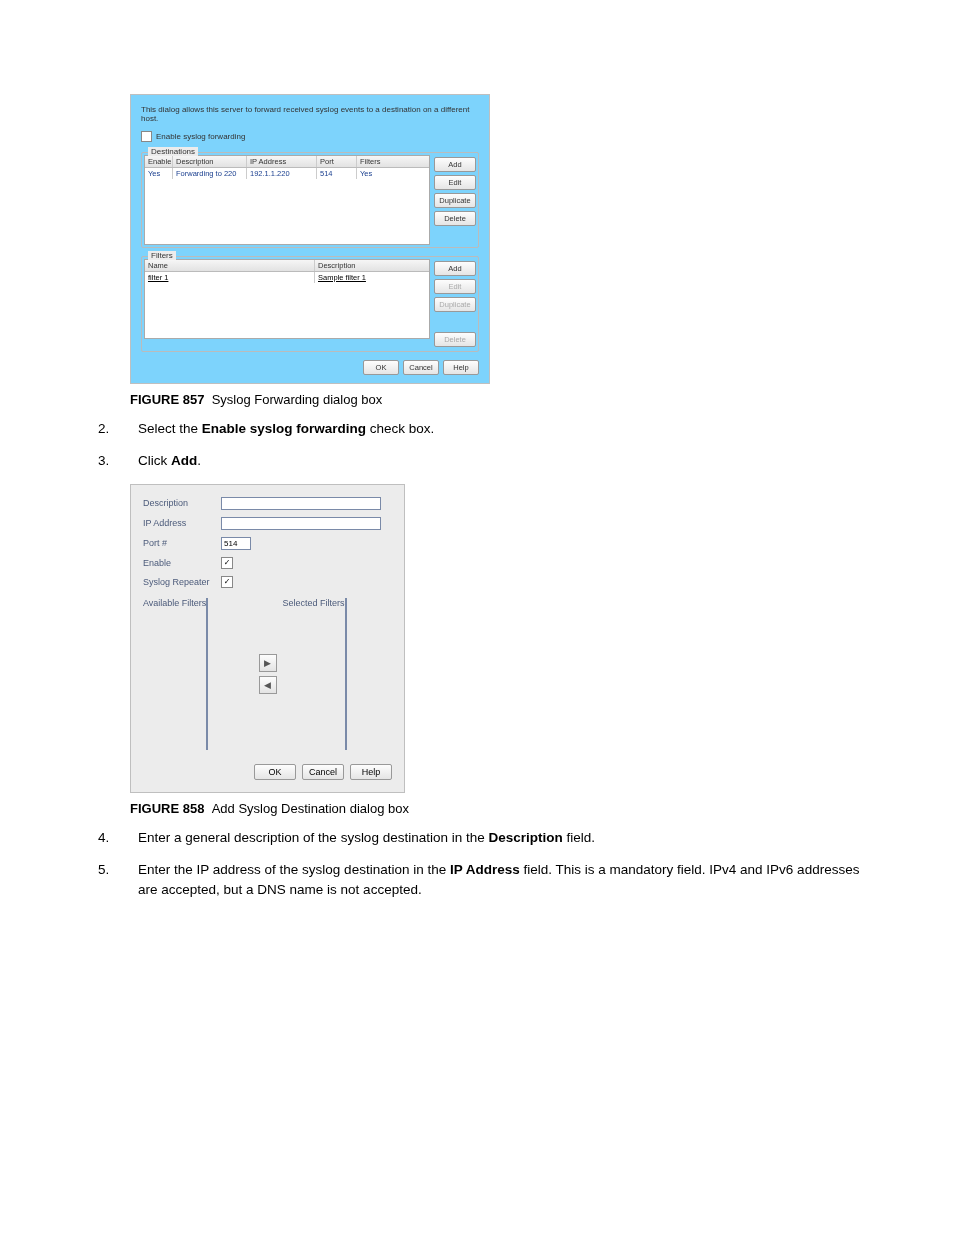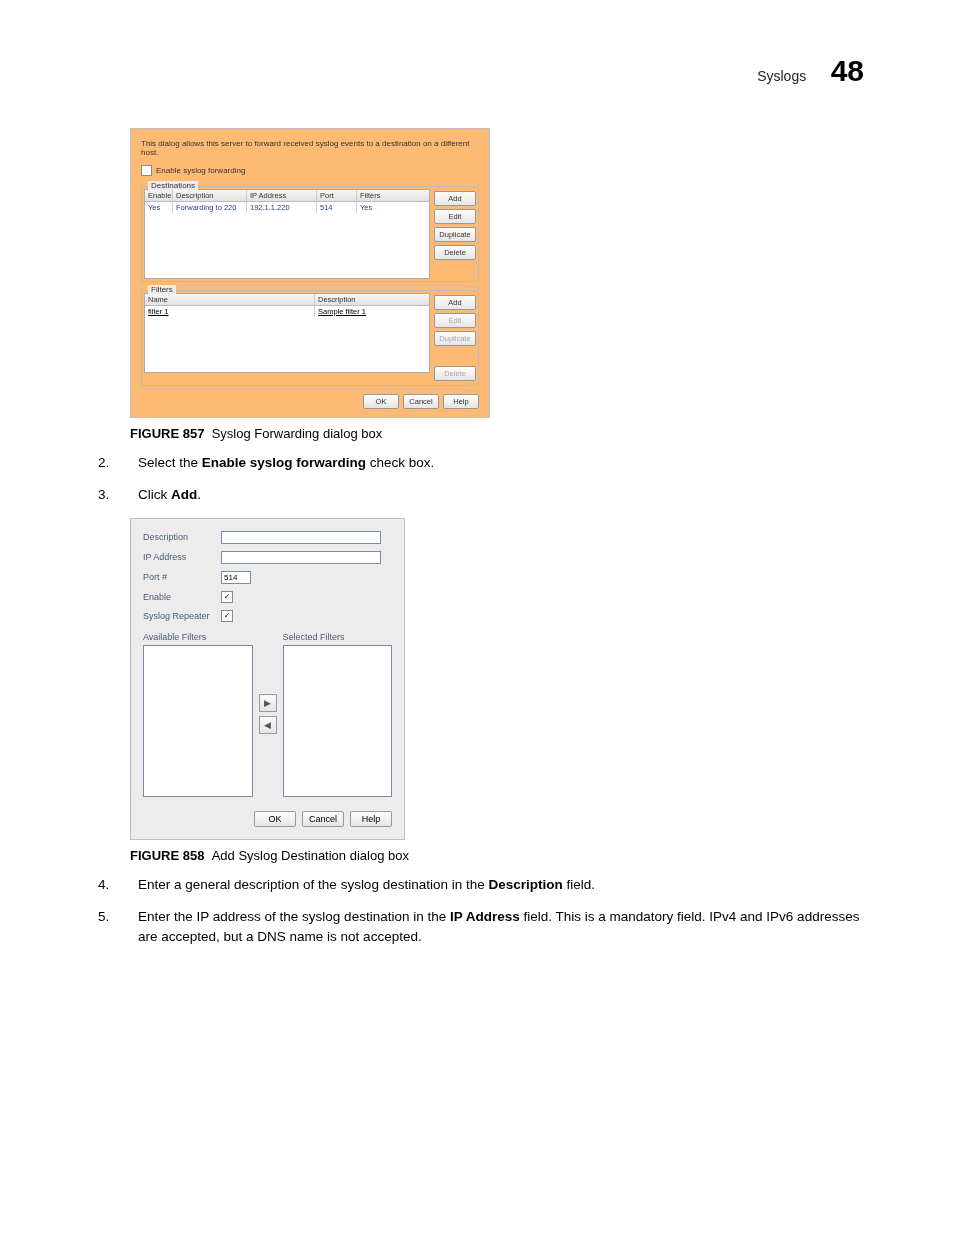--- a/index.html
+++ b/index.html
@@ -63,21 +63,21 @@
     font-size: 13.5px;
     line-height: 1.5;
   }
   b { font-weight: 700; }
   a.link { color: #0b4fa8; text-decoration: none; }
 
   
   .dlg1 {
     width: 360px;
     border: 1px solid #bfbfbf;
-    background: #fdba74;
+    background: #7dd3fc;
     font-family: Tahoma, Arial, sans-serif;
     font-size: 8px;
     color: #333;
     padding: 10px 10px 8px 10px;
     box-sizing: border-box;
   }
   .dlg1 .intro { margin-bottom: 8px; }
   .dlg1 .chk { display: flex; align-items: center; gap: 4px; margin-bottom: 10px; }
   .dlg1 .chkbox {
     width: 9px; height: 9px; border: 1px solid #888; background: #fff;
@@ -184,21 +184,21 @@
     width: 10px; height: 10px; border: 1px solid #888; background:#fff;
     display: flex; align-items: center; justify-content: center;
     font-size: 8px; line-height: 1; color: #000;
   }
   .dlg2 .filters-area {
     display: flex;
     gap: 6px;
     margin-top: 10px;
     align-items: center;
   }
-  .dlg2 .filter-col { flex:1; display:flex; flex-direction:column; }
+  .dlg2 .filter-col { flex:1; display:flex; flex-direction:row; }
   .dlg2 .filter-title { font-size: 9px; margin-bottom: 3px; }
   .dlg2 .filter-list {
     border: 1px solid #7a8aa8;
     background: #fff;
     height: 150px;
   }
   .dlg2 .arrow-col {
     display: flex; flex-direction: column; gap: 4px;
   }
   .dlg2 .arrow-btn {
@@ -210,24 +210,20 @@
   }
   .dlg2 .footer {
     display: flex; justify-content: flex-end; gap: 6px; margin-top: 14px;
   }
   .dlg2 .footer .btn { width: 40px; font-size:9px; color:#000; }
 </style>
 </head>
 <body>
 
 <div class="page">
-  <div class="hdr">
-    <span class="syslogs">Syslogs</span>
-    <span class="pagenum">48</span>
-  </div>
 
   <div class="content">
 
     <div class="figure-wrap">
       <div class="dlg1">
         <div class="intro">This dialog allows this server to forward received syslog events to a destination on a different host.</div>
         <div class="chk">
           <div class="chkbox"></div>
           <span>Enable syslog forwarding</span>
         </div>

